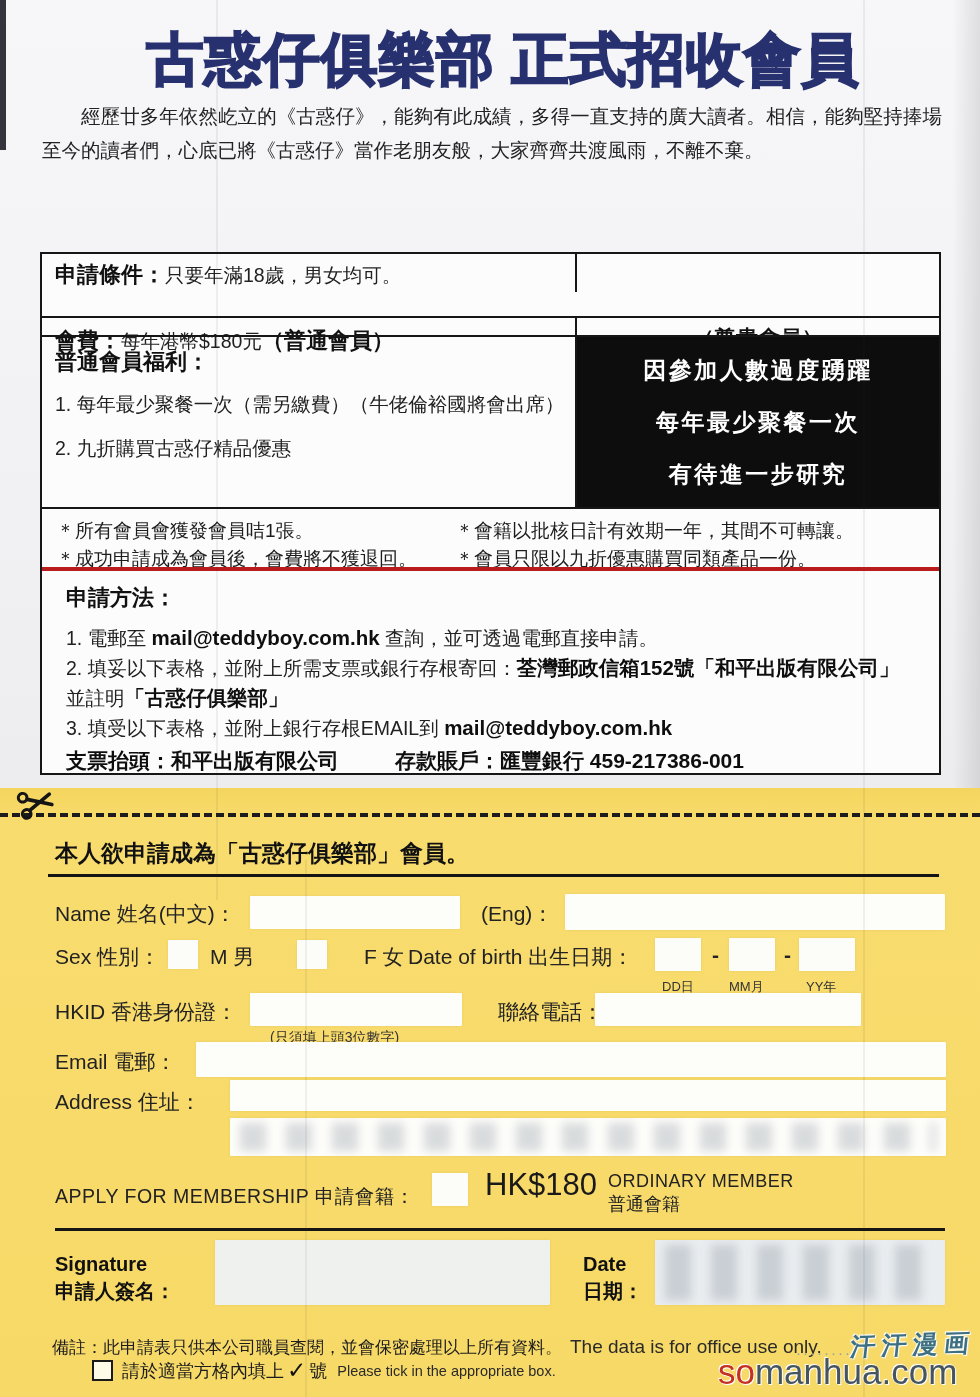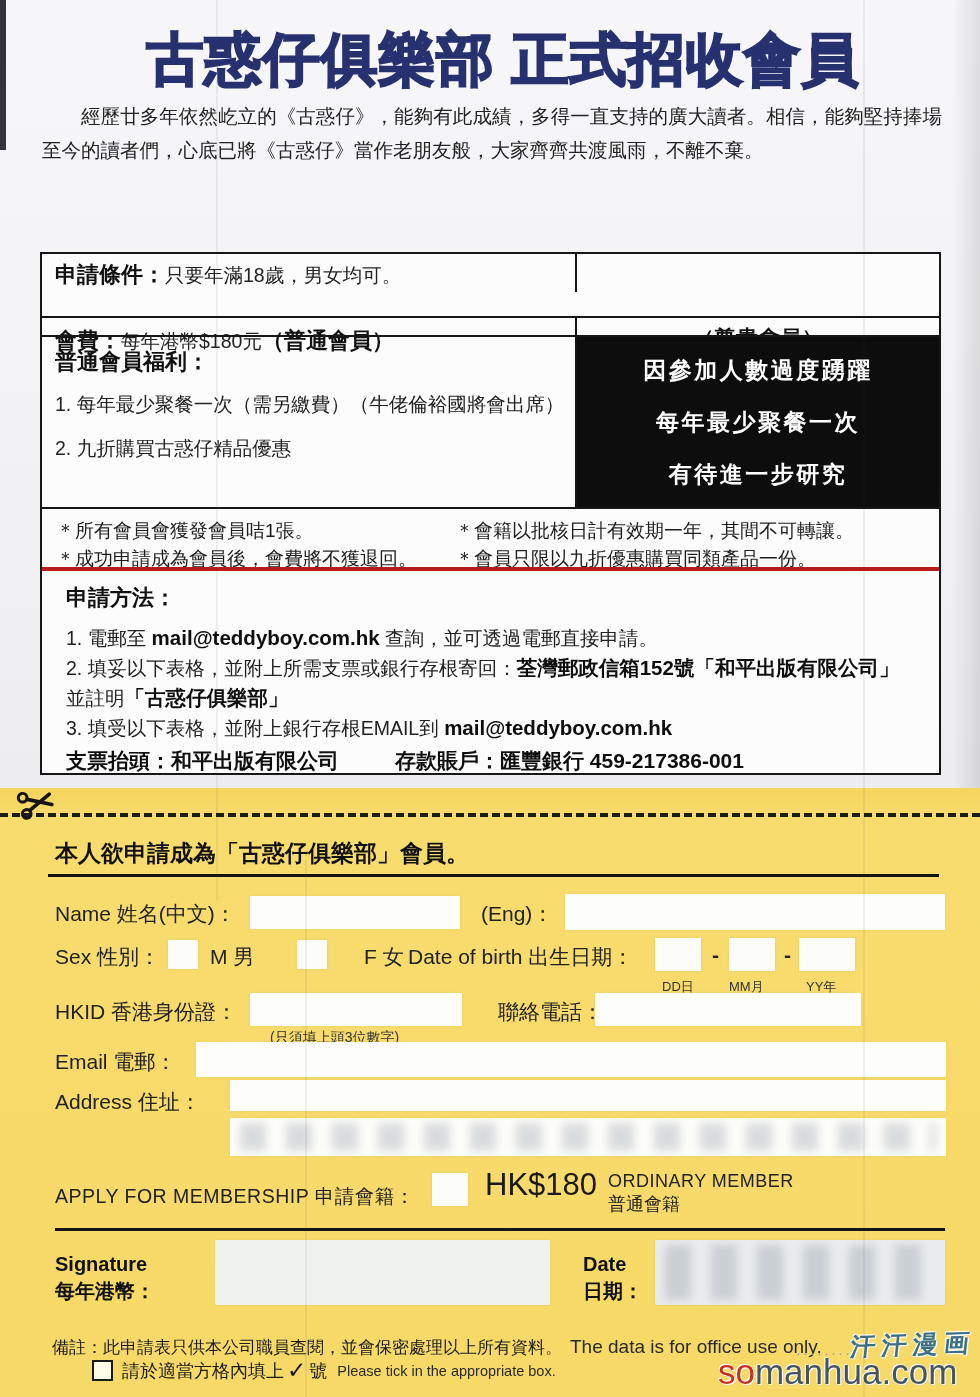--- a/index.html
+++ b/index.html
@@ -255,21 +255,21 @@
 
   <div class="apply-label">APPLY FOR MEMBERSHIP 申請會籍：</div>
   <div class="cbx" style="left:432px; top:385px; width:36px; height:33px;"></div>
   <div class="fee-amount">HK$180</div>
   <div class="member-en">ORDINARY MEMBER</div>
   <div class="member-zh">普通會籍</div>
 
   <div class="divider-rule"></div>
 
   <div class="sig-lbl" style="left:55px; top:465px;">Signature</div>
-  <div class="sig-lbl" style="left:55px; top:490px;">每年港幣：</div>
+  <div class="sig-lbl" style="left:55px; top:490px;">申請人簽名：</div>
   <div class="fld sigbox" style="left:215px; top:452px; width:335px; height:65px;"></div>
   <div class="sig-lbl" style="left:583px; top:465px;">Date</div>
   <div class="sig-lbl" style="left:583px; top:490px;">日期：</div>
   <div class="fld datebox ghost" style="left:655px; top:452px; width:290px; height:65px;"></div>
 
   <div class="f-note">
     <span class="zh">備註：此申請表只供本公司職員查閱，並會保密處理以上所有資料。</span><span class="en">The data is for office use only.</span>
   </div>
   <div class="f-line2">
     <div class="f-tickbox"></div>

